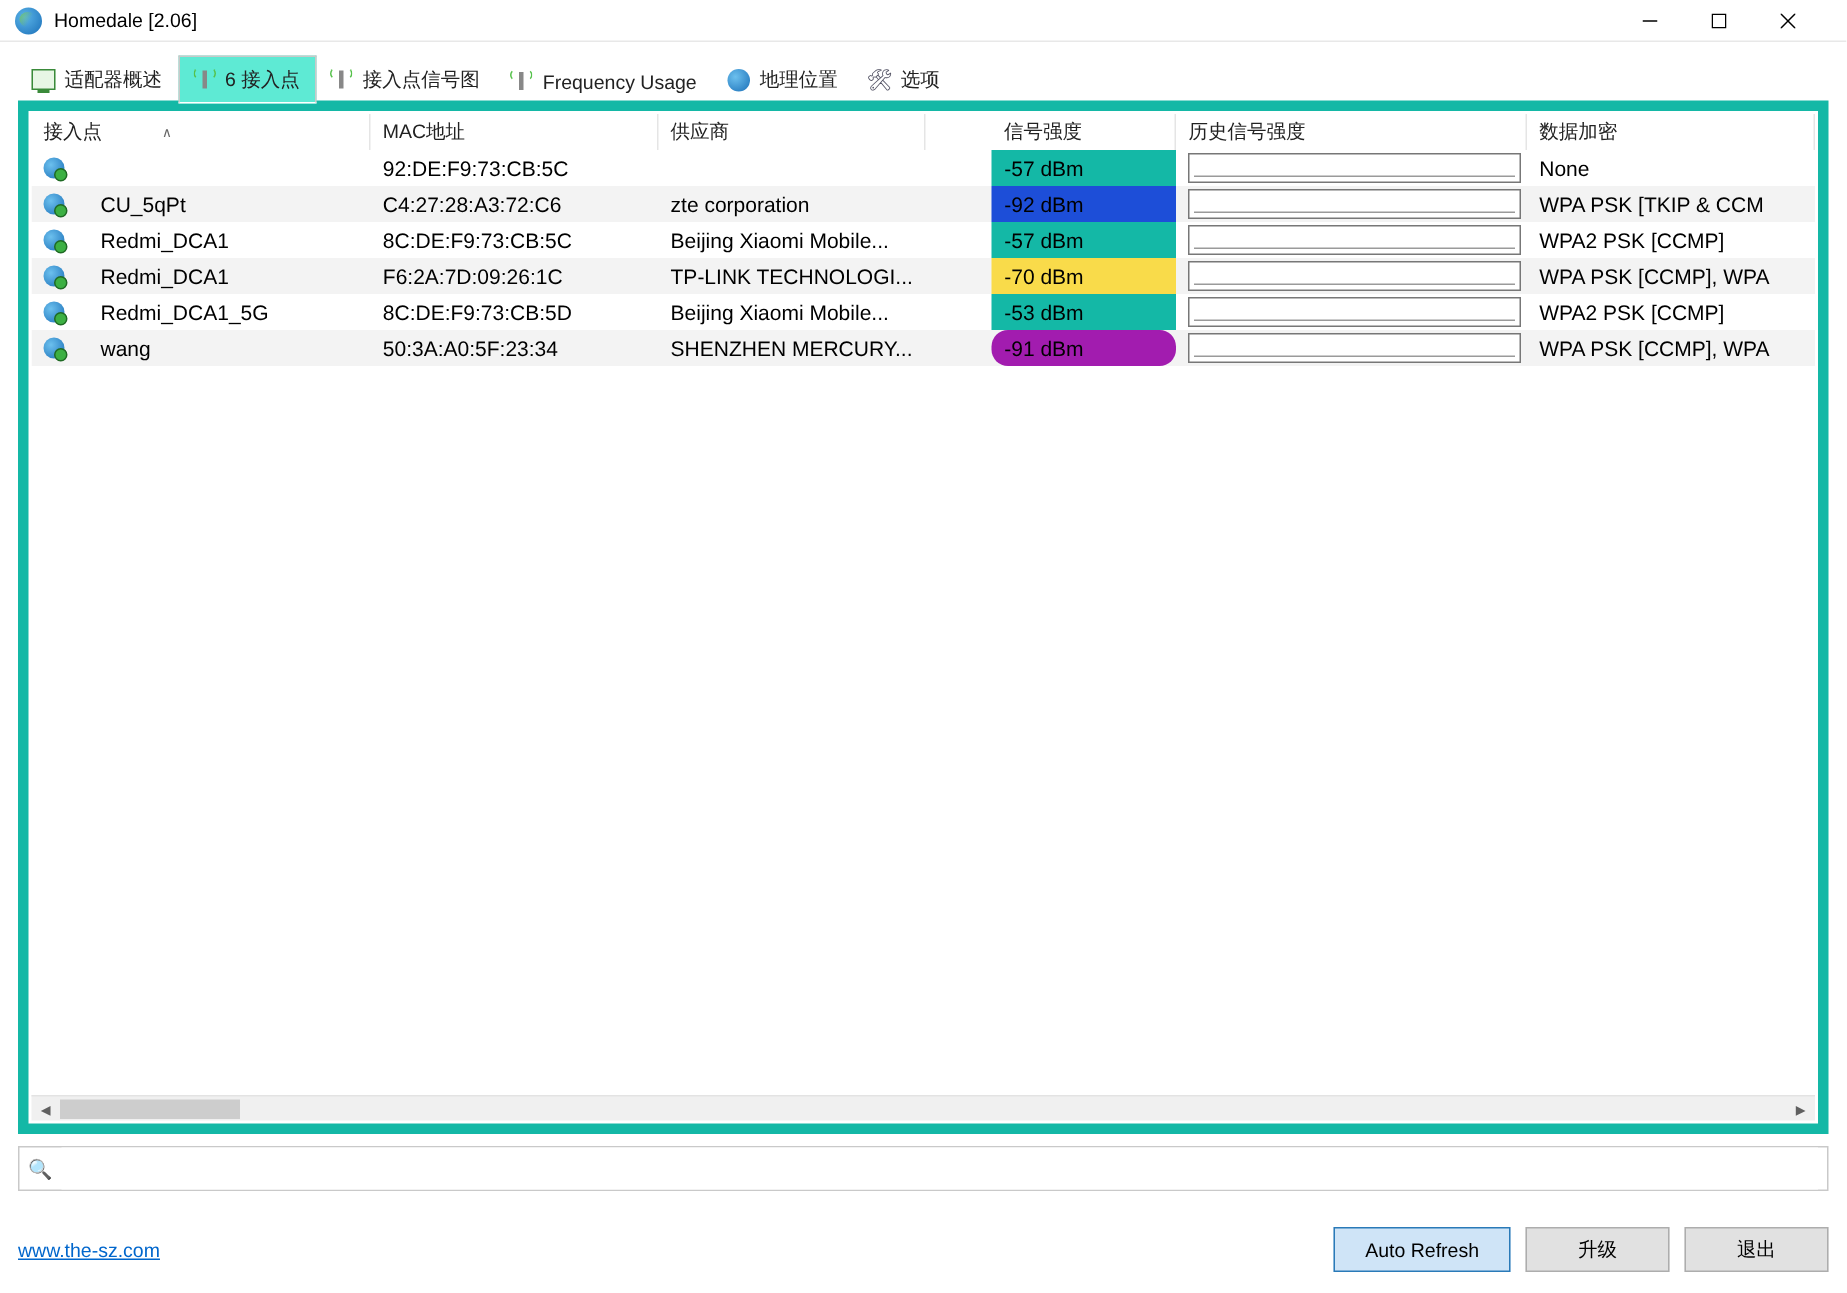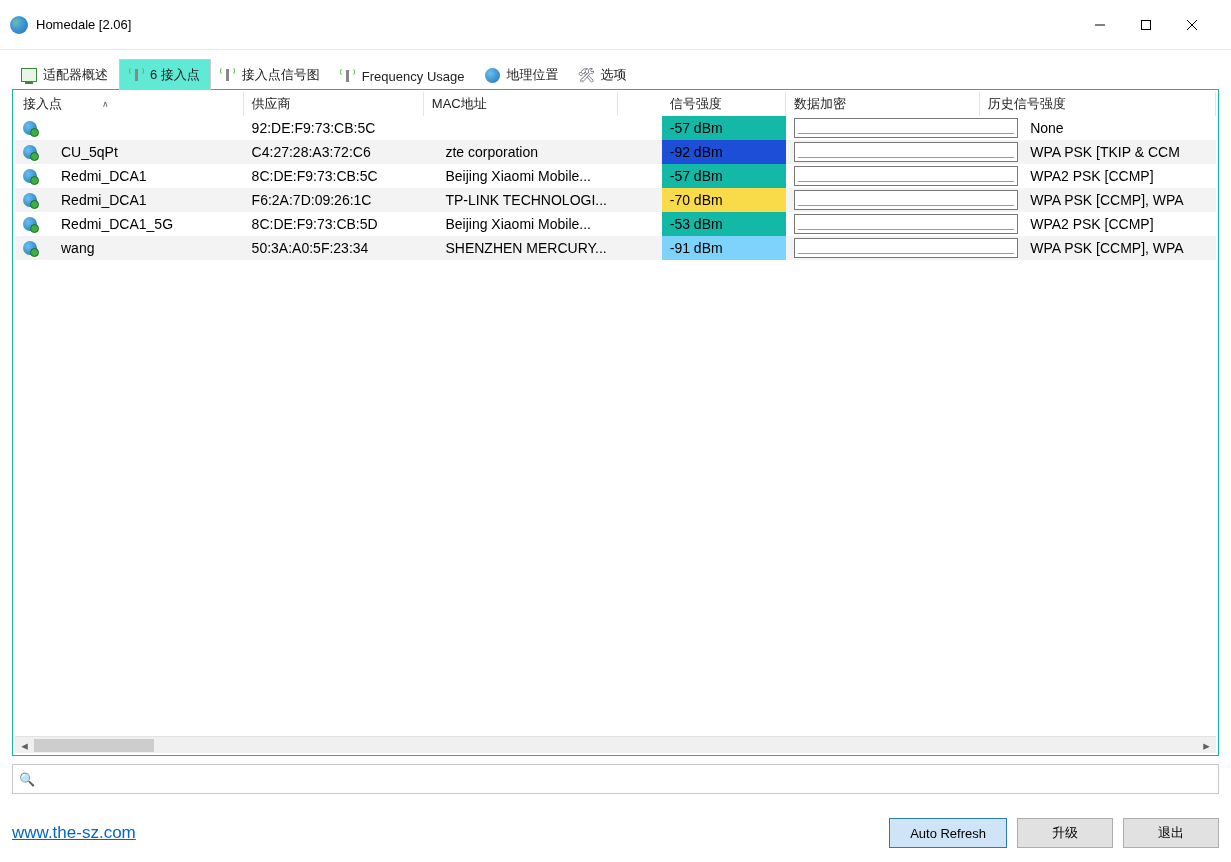--- a/index.html
+++ b/index.html
@@ -8,21 +8,21 @@
   font-size: 13px;
   background: #fff;
   color: #000;
   width: 1231px;
   height: 862px;
   overflow: hidden;
   display: flex;
   flex-direction: column;
 }
 .titlebar {
-  height: 50px;
+  height: 28px;
   display: flex;
   align-items: center;
   padding: 0 16px 0 10px;
   border-bottom: 1px solid #e8e8e8;
 }
 .titlebar .app-icon {
   width: 18px; height: 18px; margin-right: 8px;
   border-radius: 50%;
   background: radial-gradient(circle at 35% 35%, #5bb4e8, #1a6fb8);
   position: relative;
@@ -59,21 +59,21 @@
   position:relative;
 }
 .tab.active {
   background:#5eead4;
   border:1px solid #c9c9c9;
   border-bottom:1px solid #fff;
   top:1px;
 }
 .tab .ticon { width:16px; height:16px; display:inline-flex; align-items:center; justify-content:center; }
 .table-frame {
-  border:1px solid #14b8a6;
+  border:7px solid #14b8a6;
   flex:1;
   display:flex; flex-direction:column;
   margin-top:-1px;
   background:#fff;
   min-height:0;
 }
 .table-wrap { flex:1; overflow:hidden; position:relative; padding:2px; display:flex; flex-direction:column; }
 .thead {
   display:flex; align-items:center;
   height:24px;
@@ -105,21 +105,21 @@
 }
 .ap-icon::after{
   content:""; position:absolute; right:-2px; bottom:-2px;
   width:7px; height:7px; border-radius:50%;
   background:#3cb043; border:1px solid #1f6a24;
 }
 .sig { color:#000; }
 .sig.green  { background:#14b8a6; }
 .sig.yellow { background:#f9db4a; }
 .sig.red1   { background:#1d4ed8; }
-.sig.red2   { background:#7dd3fc; }
+.sig.red2   { background:#a21caf;border-radius:11px; }
 .hist { padding-right:4px; }
 .hist-box {
   width:100%; height:20px; border:1px solid #777;
   position:relative; background:#fff;
 }
 .hist-box::after{
   content:""; position:absolute; bottom:3px; left:3px; right:3px;
   height:1px; background:#9a9a9a;
 }
 .hscroll {
@@ -134,21 +134,21 @@
   margin-top:8px; height:30px; border:1px solid #c9c9c9;
   display:flex; align-items:center; padding:0 6px; gap:6px;
 }
 .searchbar input {
   flex:1; border:none; outline:none; font-size:13px; height:100%;
 }
 .footer {
   display:flex; align-items:center; gap:10px;
   padding:12px 12px 14px 12px;
 }
-.footer a { color:#0066cc; font-size:17px; }
+.footer a { color:#0066cc; font-size:13px; }
 .footer .spacer{flex:1;}
 .btn {
   min-width:96px; height:30px; padding:0 20px;
   border:1px solid #adadad; background:#e1e1e1;
   font-size:13px; color:#000; cursor:default;
   display:flex; align-items:center; justify-content:center;
 }
 .btn.primary { background:#cfe4f7; border-color:#2a7ab8; }
 
 .c1{width:236px;} .c2{width:200px;} .c3{width:186px;}
@@ -229,34 +229,34 @@
     </div>
   </div>
 
   <div class="table-frame">
     <div class="table-wrap">
       <div class="thead">
         <div class="th c1">
           <span>接入点</span>
           <span class="sort">∧</span>
         </div>
+        <div class="th c2">
+            <span>MAC地址</span>
+          </div>
         <div class="th c3">
             <span>供应商</span>
           </div>
-        <div class="th c2">
-            <span>MAC地址</span>
-          </div>
         <div class="th c4">
             <span>信号强度</span>
           </div>
+        <div class="th c5">
+            <span>历史信号强度</span>
+          </div>
         <div class="th c6">
             <span>数据加密</span>
-          </div>
-        <div class="th c5">
-            <span>历史信号强度</span>
           </div>
       </div>
       <div class="tbody" id="tbody">
           <div class="row">
             <div class="cell ap c1">
               <span class="ap-icon"></span>
               <span></span>
             </div>
             <div class="cell c2">92:DE:F9:73:CB:5C</div>
             <div class="cell c3"></div>

